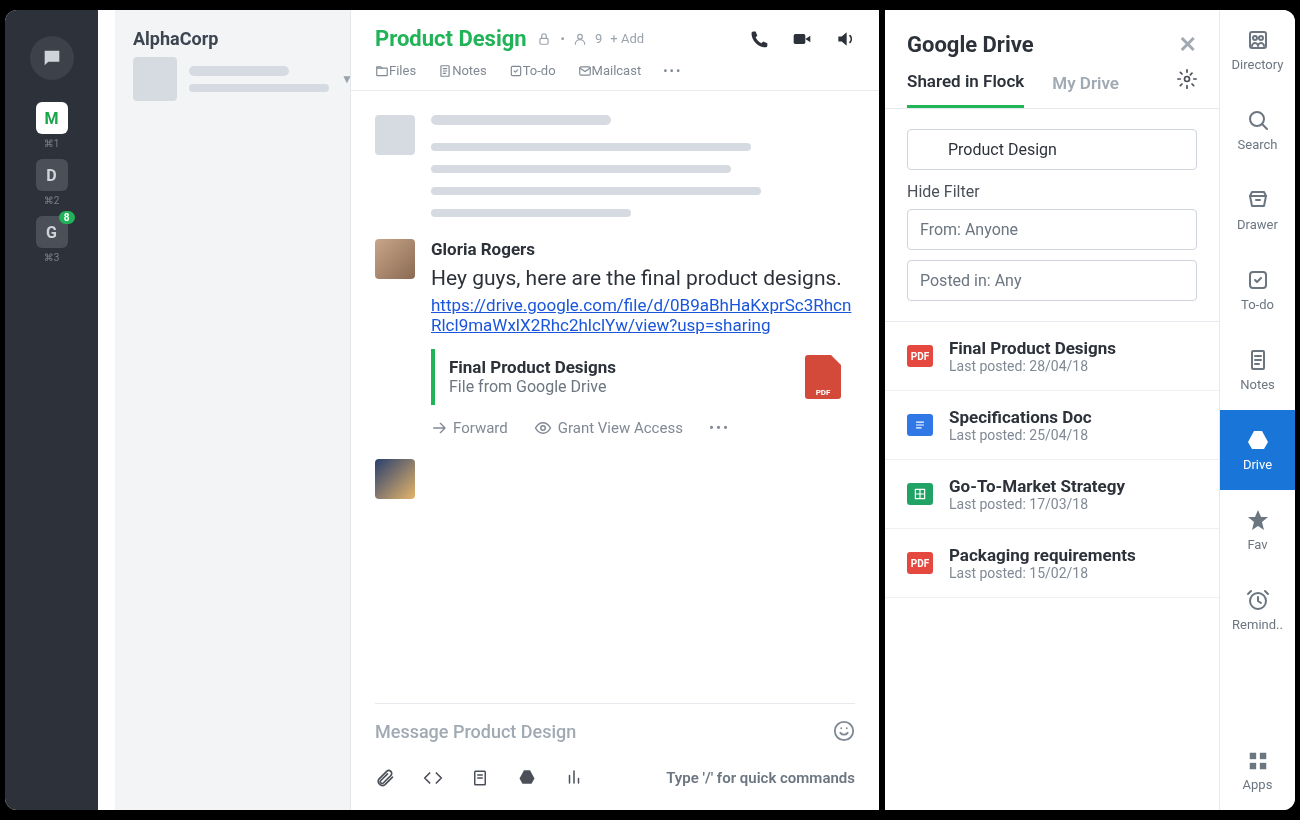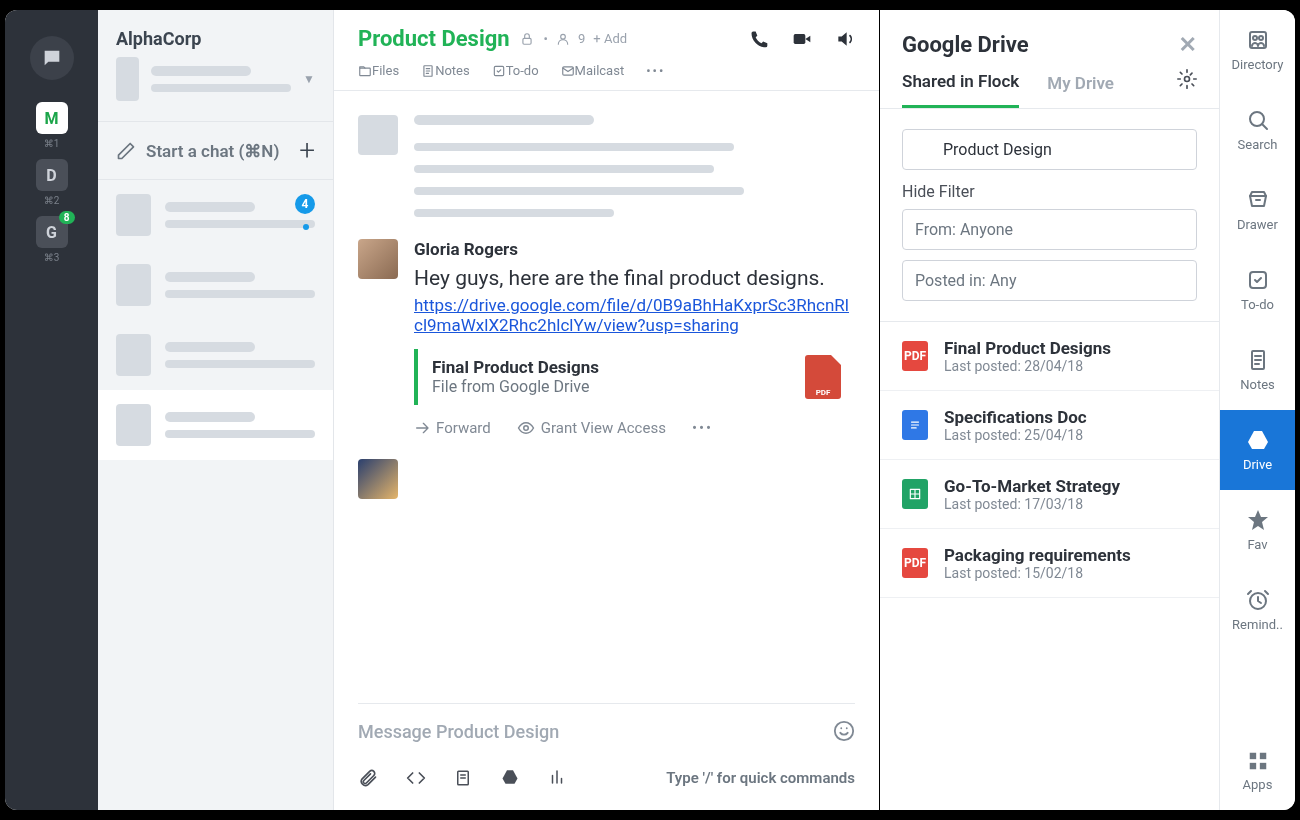--- a/index.html
+++ b/index.html
@@ -9,21 +9,21 @@
 .navrail { width: 93px; background: #2d323a; display: flex; flex-direction: column; align-items: center; padding-top: 26px; gap: 4px; }
 .rail-logo { width: 44px; height: 44px; border-radius: 50%; background: #3c414a; display:flex; align-items:center; justify-content:center; margin-bottom: 18px; }
 .rail-item { display:flex; flex-direction:column; align-items:center; margin-bottom: 10px; position:relative; }
 .rail-sq { width: 32px; height: 32px; border-radius: 6px; display:flex; align-items:center; justify-content:center; font-weight:700; font-size:16px; }
 .rail-white { background:#fff; color:#1ca54a; }
 .rail-grey { background:#4a4f58; color:#cfd3da; }
 .rail-shortcut { font-size:10px; color:#7a808a; margin-top:4px; }
 .rail-badge { position:absolute; top:-5px; right:-7px; background:#21b357; color:#fff; border-radius:10px; font-size:10px; padding:1px 5px; font-weight:700; }
 
 
-.sidebar { width: 236px; background: #f2f4f6; border-right: 1px solid #e3e6ea; display:flex; flex-direction:column; }
+.sidebar { width: 236px; background: #f2f4f6; border-right: 1px solid #e3e6ea; display:flex; flex-direction:row;margin-left:17px; }
 .sb-header { padding: 18px 18px 6px 18px; }
 .sb-team { font-size:18px; font-weight:700; color:#3c4550; }
 .sb-row { display:flex; align-items:center; gap:12px; margin-top:8px; }
 .sb-ava { width:44px; height:44px; background:#d6dbe1; border-radius:4px; }
 .sb-lines { flex:1; }
 .skel { background:#d6dbe1; border-radius:10px; height:10px; }
 .sb-caret { color:#9aa2ad; font-size:12px; }
 .sb-start { display:flex; align-items:center; justify-content:space-between; padding: 12px 18px; border-top:1px solid #e3e6ea; border-bottom:1px solid #e3e6ea; margin-top:14px; }
 .sb-start-left { display:flex; align-items:center; gap:10px; color:#6c7680; font-weight:600; font-size:17px; }
 .sb-plus { font-size:28px; color:#3c4550; font-weight:300; }
@@ -63,37 +63,37 @@
 .msg-actions { display:flex; gap:26px; color:#808994; font-size:15px; margin-top:14px; align-items:center; }
 
 .compose { border-top:1px solid #e6e9ed; margin:0 24px; padding: 16px 0 22px 0; }
 .compose-ph { color:#a1a9b3; font-size:18px; font-weight:500; }
 .compose-row { display:flex; justify-content:space-between; align-items:center; margin-top:26px; }
 .compose-icons { display:flex; gap:28px; color:#4a4f58; }
 .compose-hint { color:#6c7680; font-size:15px; font-weight:600; }
 .compose-top { display:flex; align-items:center; justify-content:space-between; position:relative; }
 
 
-.panel { width: 340px; border-left:1px solid #000000; background:#fff; display:flex; flex-direction:column; }
+.panel { width: 340px; border-left:6px solid #000000; background:#fff; display:flex; flex-direction:column; }
 .panel-hd { display:flex; align-items:center; justify-content:space-between; padding:22px 22px 6px 22px; }
 .panel-title { font-weight:700; font-size:22px; color:#2d323a; }
 .panel-close { color:#a1a9b3; font-size:22px; font-weight:700; }
 .panel-tabs { display:flex; align-items:center; gap:28px; padding: 8px 22px 0 22px; border-bottom:1px solid #e6e9ed; position:relative; }
 .ptab { font-size:17px; font-weight:600; color:#a1a9b3; padding-bottom:14px; }
 .ptab.active { color:#2d323a; border-bottom:3px solid #21b357; }
 .gear { position:absolute; right:22px; top:6px; color:#4a4f58; }
 .panel-filter { padding: 20px 22px 10px 22px; border-bottom:1px solid #e6e9ed; }
 .pf-input { width:100%; border:1px solid #cfd3da; border-radius:4px; padding:10px 12px 10px 40px; font-size:16px; color:#2d323a; margin-bottom:12px; position:relative; }
 .pf-wrap { position:relative; }
 .pf-wrap svg { position:absolute; left:12px; top:11px; }
 .pf-hide { color:#4a4f58; font-size:16px; margin-bottom:8px; display:block; }
 .pf-plain { width:100%; border:1px solid #cfd3da; border-radius:4px; padding:10px 12px; font-size:16px; color:#6c7680; margin-bottom:10px; }
 .file-list { flex:1; }
 .fitem { display:flex; gap:16px; padding:16px 22px; border-bottom:1px solid #eef0f3; align-items:center; }
-.ficon { width:26px; height:30px; border-radius:3px; display:flex; align-items:center; justify-content:center; font-size:12px; font-weight:700; color:#fff; flex-shrink:0; }
+.ficon { width:26px; height:22px; border-radius:3px; display:flex; align-items:center; justify-content:center; font-size:10px; font-weight:700; color:#fff; flex-shrink:0; }
 .ficon.pdf { background:#e5483f; }
 .ficon.doc { background:#2f78e6; }
 .ficon.sheet { background:#21a366; }
 .fbody { flex:1; }
 .ftitle { font-weight:700; color:#2d323a; font-size:17px; }
 .fsub { color:#808994; font-size:14px; }
 
 
 .rightrail { width: 76px; background:#fff; border-left:1px solid #e6e9ed; display:flex; flex-direction:column; }
 .rr-item { display:flex; flex-direction:column; align-items:center; justify-content:center; gap:5px; padding: 18px 0; color:#6c7680; font-size:13px; cursor:pointer; }

